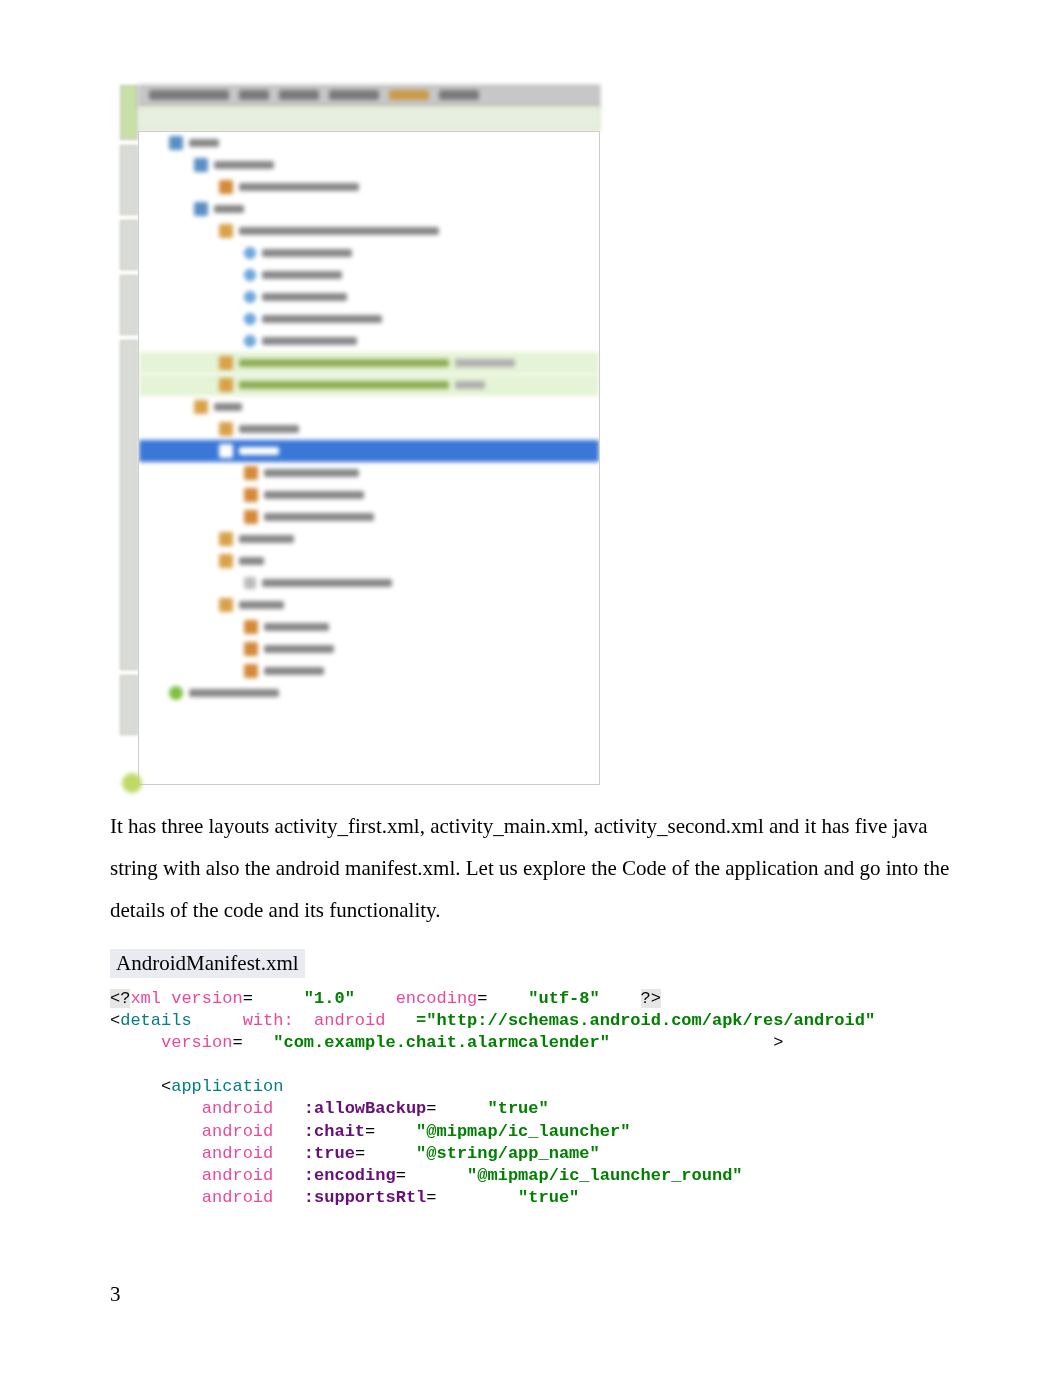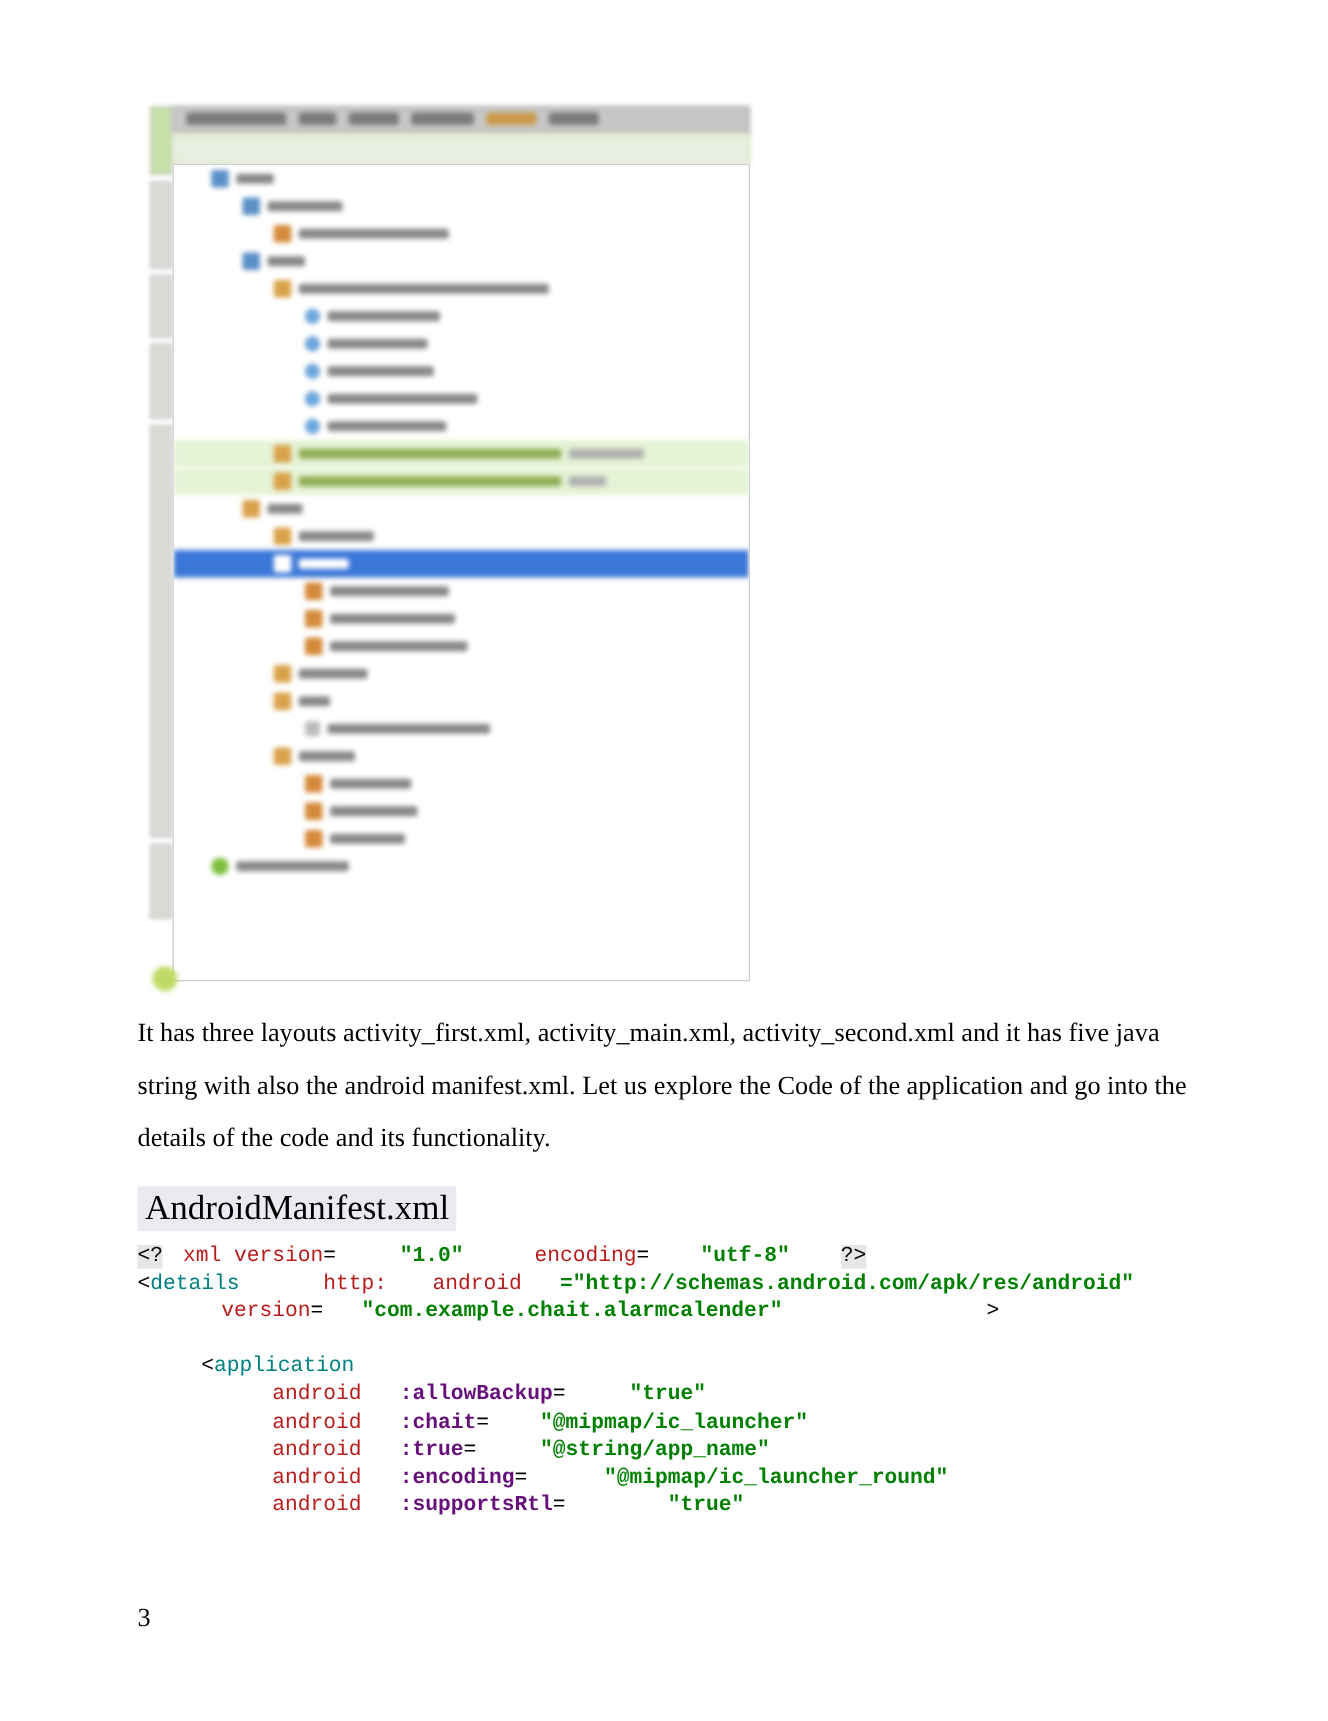--- a/index.html
+++ b/index.html
@@ -105,37 +105,37 @@
     filter: blur(2px);
   }
 
   .body-text {
     font-size: 21px;
     line-height: 2.0;
     color: #000;
     margin-bottom: 18px;
   }
   .section-title {
-    font-size: 28px;
+    font-size: 21px;
     color: #000;
     background: #e9ebf0;
     display: inline-block;
     padding: 2px 6px;
     margin-bottom: 10px;
   }
   .code-block {
     font-family: "Courier New", Courier, monospace;
     font-size: 17px;
     line-height: 1.3;
     white-space: pre;
     color: #000;
   }
   .c-bg { background: #e6e6e6; }
   .c-teal { color: #008080; }
-  .c-blue { color: #b91c1c; margin-left: 16px; }
+  .c-blue { color: #ec4899; }
   .c-green { color: #008000; font-weight: bold; }
   .c-attr { color: #660e7a; font-weight: bold; }
   .page-num {
     position: absolute;
     left: 110px;
     bottom: 70px;
     font-size: 21px;
   }
 </style>
 </head>
@@ -270,21 +270,21 @@
       </div>
   </div>
   <span class="bottom-circle"></span>
 </div>
 
 <p class="body-text">It has three layouts activity_first.xml, activity_main.xml, activity_second.xml and it has five java string with also the android manifest.xml. Let us explore the Code of the application and go into the details of the code and its functionality.</p>
 
 <div class="section-title">AndroidManifest.xml</div>
 
 <div class="code-block"><span class="c-bg">&lt;?</span><span class="c-blue">xml version</span><span>=</span>     <span class="c-green">"1.0" </span>   <span class="c-blue">encoding</span><span>=</span>    <span class="c-green">"utf-8" </span>   <span class="c-bg">?&gt;</span>
-<span>&lt;</span><span class="c-teal">details </span>    <span class="c-blue">http:</span>  <span class="c-blue">android</span>   <span class="c-green">="http://schemas.android.com/apk/res/android"</span>
+<span>&lt;</span><span class="c-teal">details </span>    <span class="c-blue">with:</span>  <span class="c-blue">android</span>   <span class="c-green">="http://schemas.android.com/apk/res/android"</span>
      <span class="c-blue">version</span><span>=</span>   <span class="c-green">"com.example.chait.alarmcalender"</span>                &gt;
 
      &lt;<span class="c-teal">application</span>
          <span class="c-blue">android</span>   <span class="c-attr">:allowBackup</span><span>=</span>     <span class="c-green">"true"</span>
          <span class="c-blue">android</span>   <span class="c-attr">:chait</span><span>=</span>    <span class="c-green">"@mipmap/ic_launcher"</span>
          <span class="c-blue">android</span>   <span class="c-attr">:true</span><span>=</span>     <span class="c-green">"@string/app_name"</span>
          <span class="c-blue">android</span>   <span class="c-attr">:encoding</span><span>=</span>      <span class="c-green">"@mipmap/ic_launcher_round"</span>
          <span class="c-blue">android</span>   <span class="c-attr">:supportsRtl</span><span>=</span>        <span class="c-green">"true"</span></div>
 
 <div class="page-num">3</div>

